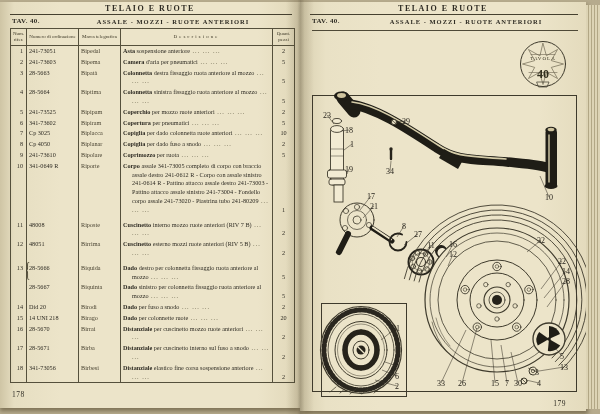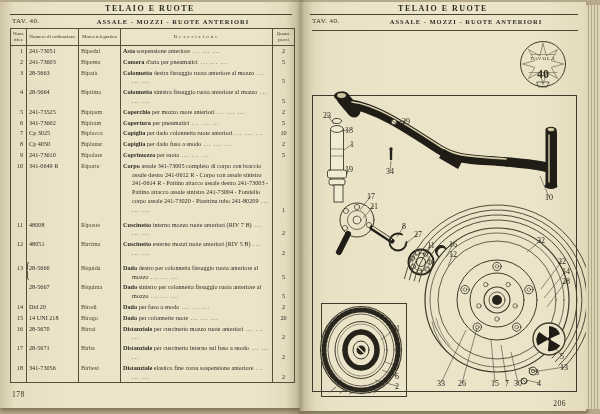--- a/index.html
+++ b/index.html
@@ -13,21 +13,21 @@
     background:linear-gradient(90deg,#d9d0b1 0,#e9e1c5 26px,#ece4c9 80px,#ece4c9 238px,#e4dbbd 286px);
     box-shadow:2px 3px 4px rgba(60,48,22,.45)}
   .stack-edge{position:absolute;left:586px;top:5px;width:14px;height:404px;
     background:repeating-linear-gradient(90deg,#ddd4b5 0 2px,#b2a785 2px 3px)}
   .gutter{position:absolute;left:286px;top:0;width:28px;height:414px;pointer-events:none;
     background:linear-gradient(90deg,rgba(80,66,36,0) 0,rgba(80,66,36,.18) 40%,rgba(56,45,22,.30) 52%,rgba(80,66,36,.14) 66%,rgba(80,66,36,0) 100%)}
 
   .running-title{position:absolute;top:2px;left:0;right:0;text-align:center;
     font-size:8px;font-weight:bold;letter-spacing:1.5px}
   .title-rule{position:absolute;top:12px;left:10px;right:8px;border-top:1px solid #45402f}
-  .plate-label{position:absolute;top:15px;left:12px;font-size:7px;font-weight:normal;letter-spacing:.4px}
+  .plate-label{position:absolute;top:15px;left:12px;font-size:7px;font-weight:bold;letter-spacing:.4px}
   .section-title{position:absolute;top:16px;left:58px;right:12px;text-align:center;
     font-size:6.5px;font-weight:bold;letter-spacing:1px}
   .section-rule{position:absolute;top:28px;left:12px;right:8px;border-top:1px solid #4e4937}
   .page-number{position:absolute;font-size:7.5px;font-weight:normal;letter-spacing:.5px}
   .pn-left{left:12px;bottom:9px}
   .pn-right{right:20px;bottom:3px}
 
   table.parts{position:absolute;left:10px;top:26px;width:285px;border-collapse:collapse;
     table-layout:fixed;border:1px solid #55503c;font-size:6.2px;line-height:8.8px}
   .parts th{border-bottom:1px solid #55503c;font-size:5px;font-weight:normal;line-height:6px;
@@ -256,21 +256,21 @@
 
     <div class="page-number pn-left">178</div>
   </div>
 
   <div class="page page-right">
     <div class="running-title">TELAIO E RUOTE</div>
     <div class="title-rule"></div>
     <div class="plate-label">TAV. 40.</div>
     <div class="section-title">ASSALE - MOZZI - RUOTE ANTERIORI</div>
     <div class="section-rule"></div>
-    <div class="page-number pn-right">206</div>
+    <div class="page-number pn-right">179</div>
   </div>
 
   <svg class="diagram" viewBox="0 0 600 414">
     <g fill="none" stroke="#3e3a2c" stroke-linecap="round">
 
       <rect x="312.5" y="95.5" width="264" height="296" stroke-width="1"></rect>
 
       <g>
         <circle cx="543" cy="64" r="22.5" stroke-width="1"></circle>
         <polygon stroke="#6e6752" stroke-width="0.7" points="543,43.5 546.4,55.7 557.5,49.5 551.3,60.6 563.5,64 551.3,67.4 557.5,78.5 546.4,72.3 543,84.5 539.6,72.3 528.5,78.5 534.7,67.4 522.5,64 534.7,60.6 528.5,49.5 539.6,55.7"></polygon>

